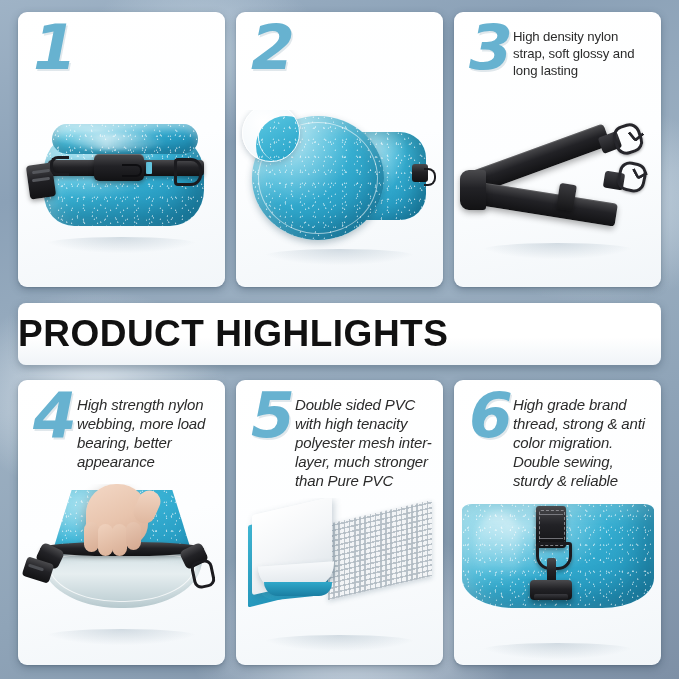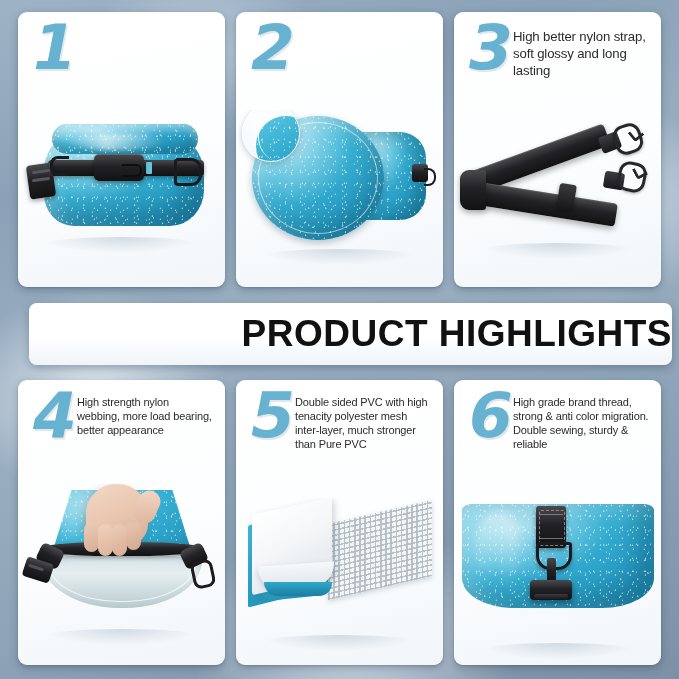--- a/index.html
+++ b/index.html
@@ -50,39 +50,39 @@
     user-select: none;
   }
   .desc {
     flex: 1 1 auto;
     font-size: 13.2px;
     line-height: 1.30;
     color: #2b2b2b;
     letter-spacing: -0.15px;
     padding-top: 2px;
   }
-  .card.small .desc { font-size: 11px; line-height: 1.26; }
+  .card.small .desc { font-size: 15px; line-height: 1.26; font-style: italic; }
 
   .photo {
     position: absolute;
     left: 0; right: 0; bottom: 0;
     top: 92px;
     overflow: hidden;
   }
   .card.small .photo { top: 100px; }
 
   
   #banner {
     position: absolute;
     left: 18px; top: 303px;
     width: 643px; height: 62px;
     background: linear-gradient(180deg,#ffffff 0%,#ffffff 55%,#f0f4f8 100%);
     border-radius: 8px;
     box-shadow: 0 3px 9px rgba(40,60,80,.35);
-    display: flex; align-items: center; justify-content: flex-end; margin-left: 11px;
+    display: flex; align-items: center; justify-content: flex-start;
   }
   #banner-text {
     font-family: "Liberation Sans", sans-serif;
     font-weight: 700;
     font-size: 37px;
     letter-spacing: .5px;
     color: #111111;
     white-space: nowrap;
   }
 
@@ -178,21 +178,21 @@
 
       <div class="ph blk" style="left:176px; top:54px; width:16px; height:18px; border-radius:3px;"></div>
       <div class="ph" style="left:188px; top:58px; width:10px; height:14px; border:2.5px solid #1b1b1f; border-left:none; border-radius:0 8px 8px 0;"></div>
       <div class="reflect" style="bottom:22px;"></div>
     </div>
   </div>
 
   <div class="card" style="left:454px; top:12px; width:207px; height:275px;">
     <div class="card-head">
       <div class="num">3</div>
-      <div class="desc">High better nylon strap, soft glossy and long lasting</div>
+      <div class="desc">High density nylon strap, soft glossy and long lasting</div>
     </div>
     <div class="photo" style="top:96px;">
 
       <div class="ph blk" style="left:12px; top:66px; width:150px; height:23px; border-radius:4px; transform:rotate(-20deg); transform-origin:0 50%; box-shadow:0 3px 6px rgba(0,0,0,.32), inset 0 1px 0 rgba(255,255,255,.12);"></div>
 
       <div class="ph blk" style="left:12px; top:72px; width:152px; height:23px; border-radius:4px; transform:rotate(9deg); transform-origin:0 50%; box-shadow:0 3px 6px rgba(0,0,0,.32), inset 0 1px 0 rgba(255,255,255,.12);"></div>
 
       <div class="ph blk" style="left:6px; top:62px; width:26px; height:40px; border-radius:9px 3px 3px 9px; box-shadow:0 3px 6px rgba(0,0,0,.3);"></div>
 
       <div class="ph" style="left:104px; top:76px; width:17px; height:26px; border-radius:3px; background:linear-gradient(180deg,#3b3b3f,#161618); transform:rotate(9deg); box-shadow:0 2px 4px rgba(0,0,0,.4);"></div>

